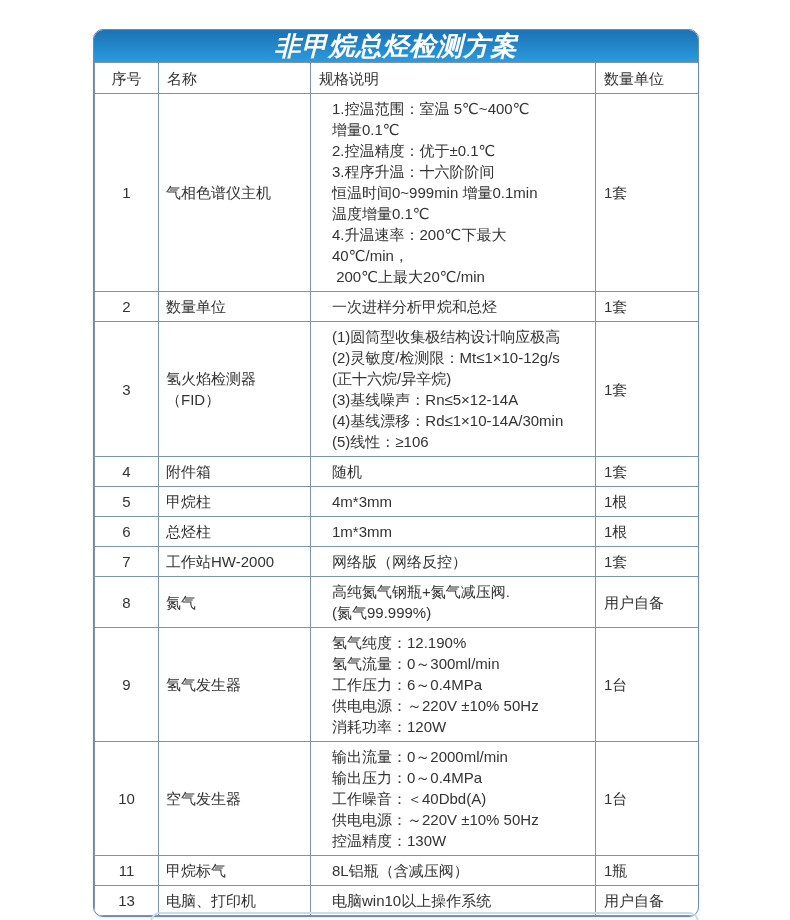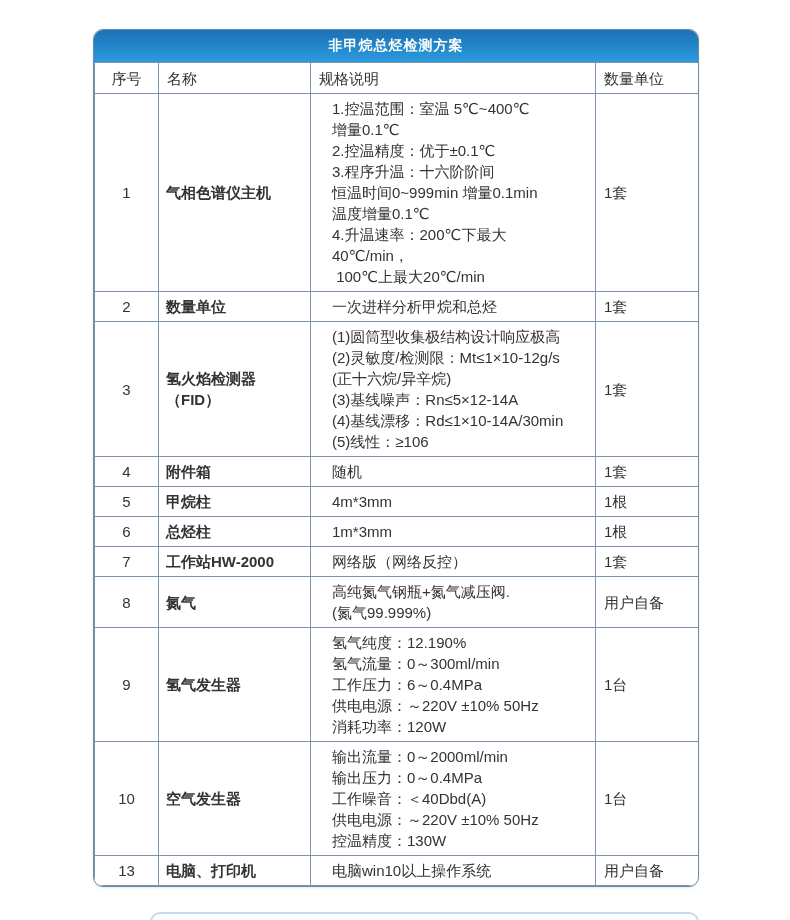--- a/index.html
+++ b/index.html
@@ -14,41 +14,41 @@
     border:1px solid #6f8aa6;
     background:#fff;
     box-shadow:0 1px 3px rgba(40,80,120,0.12);
   }
   .banner{
     height:32px;
     background:linear-gradient(180deg,#1d72b4 0%,#2388cc 55%,#2e9ade 100%);
     display:flex;align-items:center;justify-content:center;
   }
   .banner-title{
-    color:#ffffff;font-weight:bold;font-size:14px;letter-spacing:1px;
+    color:#ffffff;font-weight:bold;font-size:26px;letter-spacing:1px;font-style:italic;
   }
   table{
     width:100%;border-collapse:collapse;table-layout:fixed;
     font-size:15px;color:#333;
   }
   col.c1{width:64px;}
   col.c2{width:152px;}
   col.c3{width:285px;}
   col.c4{width:103px;}
   th,td{
     border:1px solid #7d94ad;
     padding:4px 8px;
     vertical-align:middle;
     text-align:left;
     font-weight:normal;
     line-height:21px;
   }
   thead th{height:22px;}
   th.c-no,td.c-no{text-align:center;padding:4px 2px;}
-  td.c-name{padding:4px 7px;font-weight:bold;}
+  td.c-name{padding:4px 7px;}
   td.c-spec{padding:4px 21px;}
   .spec-line{
     line-height:21px;
     white-space:pre-wrap;
   }
   .next-hint{
     position:absolute;left:150px;bottom:-4px;width:545px;height:10px;
     border:2px solid #c3dcef;border-bottom:none;
     border-radius:10px 10px 0 0;
     background:transparent;
@@ -81,21 +81,21 @@
           <td class="c-no">1</td>
           <td class="c-name">气相色谱仪主机</td>
           <td class="c-spec">
             <div class="spec-line">1.控温范围：室温 5℃~400℃</div>
             <div class="spec-line">增量0.1℃</div>
             <div class="spec-line">2.控温精度：优于±0.1℃</div>
             <div class="spec-line">3.程序升温：十六阶阶间</div>
             <div class="spec-line">恒温时间0~999min 增量0.1min</div>
             <div class="spec-line">温度增量0.1℃</div>
             <div class="spec-line">4.升温速率：200℃下最大40℃/min，</div>
-            <div class="spec-line"> 100℃上最大20℃/min</div>
+            <div class="spec-line"> 200℃上最大20℃/min</div>
           </td>
           <td class="c-qty">1套</td>
         </tr>
         <tr>
           <td class="c-no">2</td>
           <td class="c-name">数量单位</td>
           <td class="c-spec">
             <div class="spec-line">一次进样分析甲烷和总烃</div>
           </td>
           <td class="c-qty">1套</td>
@@ -170,20 +170,28 @@
           <td class="c-no">10</td>
           <td class="c-name">空气发生器</td>
           <td class="c-spec">
             <div class="spec-line">输出流量：0～2000ml/min</div>
             <div class="spec-line">输出压力：0～0.4MPa</div>
             <div class="spec-line">工作噪音：＜40Dbd(A)</div>
             <div class="spec-line">供电电源：～220V ±10% 50Hz</div>
             <div class="spec-line">控温精度：130W</div>
           </td>
           <td class="c-qty">1台</td>
+        </tr>
+        <tr>
+          <td class="c-no">11</td>
+          <td class="c-name">甲烷标气</td>
+          <td class="c-spec">
+            <div class="spec-line">8L铝瓶（含减压阀）</div>
+          </td>
+          <td class="c-qty">1瓶</td>
         </tr>
         <tr>
           <td class="c-no">13</td>
           <td class="c-name">电脑、打印机</td>
           <td class="c-spec">
             <div class="spec-line">电脑win10以上操作系统</div>
           </td>
           <td class="c-qty">用户自备</td>
         </tr>
       </tbody>

